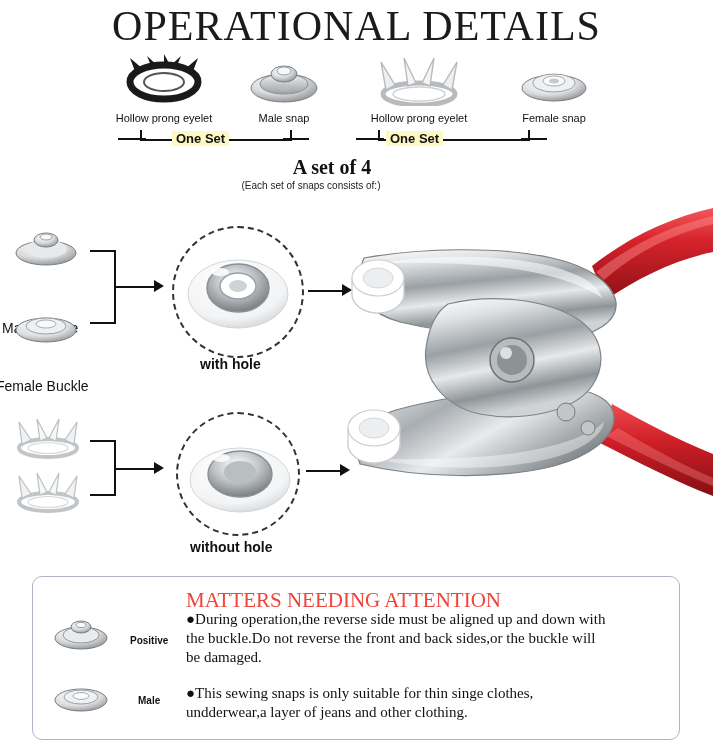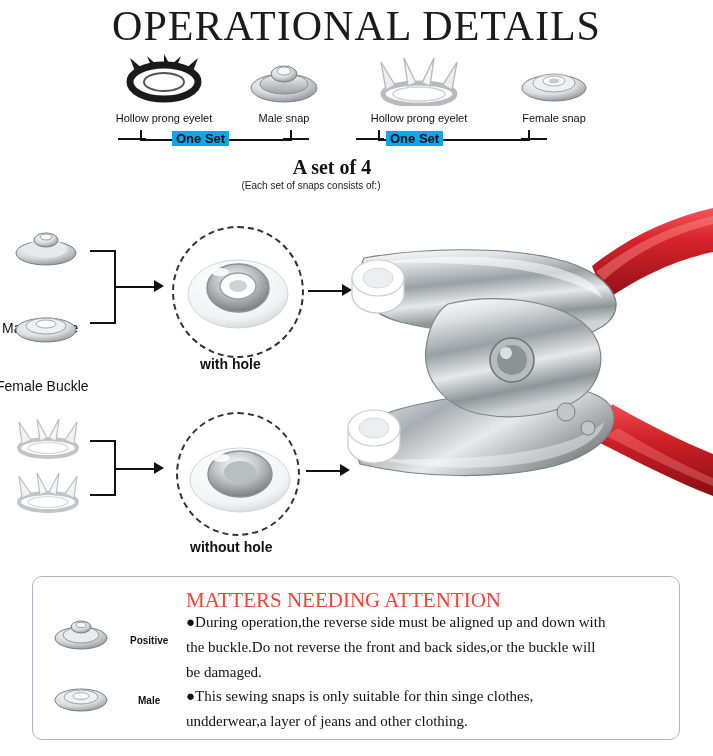--- a/index.html
+++ b/index.html
@@ -63,21 +63,21 @@
   .bracket {
     position: absolute;
     border: 2px solid #111;
     border-top: none;
     height: 9px;
   }
   .oneset {
     position: absolute;
     font-size: 13px;
     font-weight: bold;
-    background: #0ea5e9;
+    background: #fef9c3;
     padding: 0 4px;
     white-space: nowrap;
   }
   .tick {
     position: absolute;
     background: #111;
     height: 2px;
   }
 
   .setof4 {
@@ -160,21 +160,21 @@
     font-size: 21px;
     color: #f0433a;
     font-weight: normal;
     white-space: nowrap;
   }
   .attention-p {
     position: absolute;
     left: 186px;
     font-family: "Liberation Serif", serif;
     font-size: 15px;
-    line-height: 25px;
+    line-height: 19px;
     color: #111;
     width: 420px;
   }
   .pb-label {
     position: absolute;
     font-size: 10px;
     font-weight: bold;
     color: #111;
   }
 

